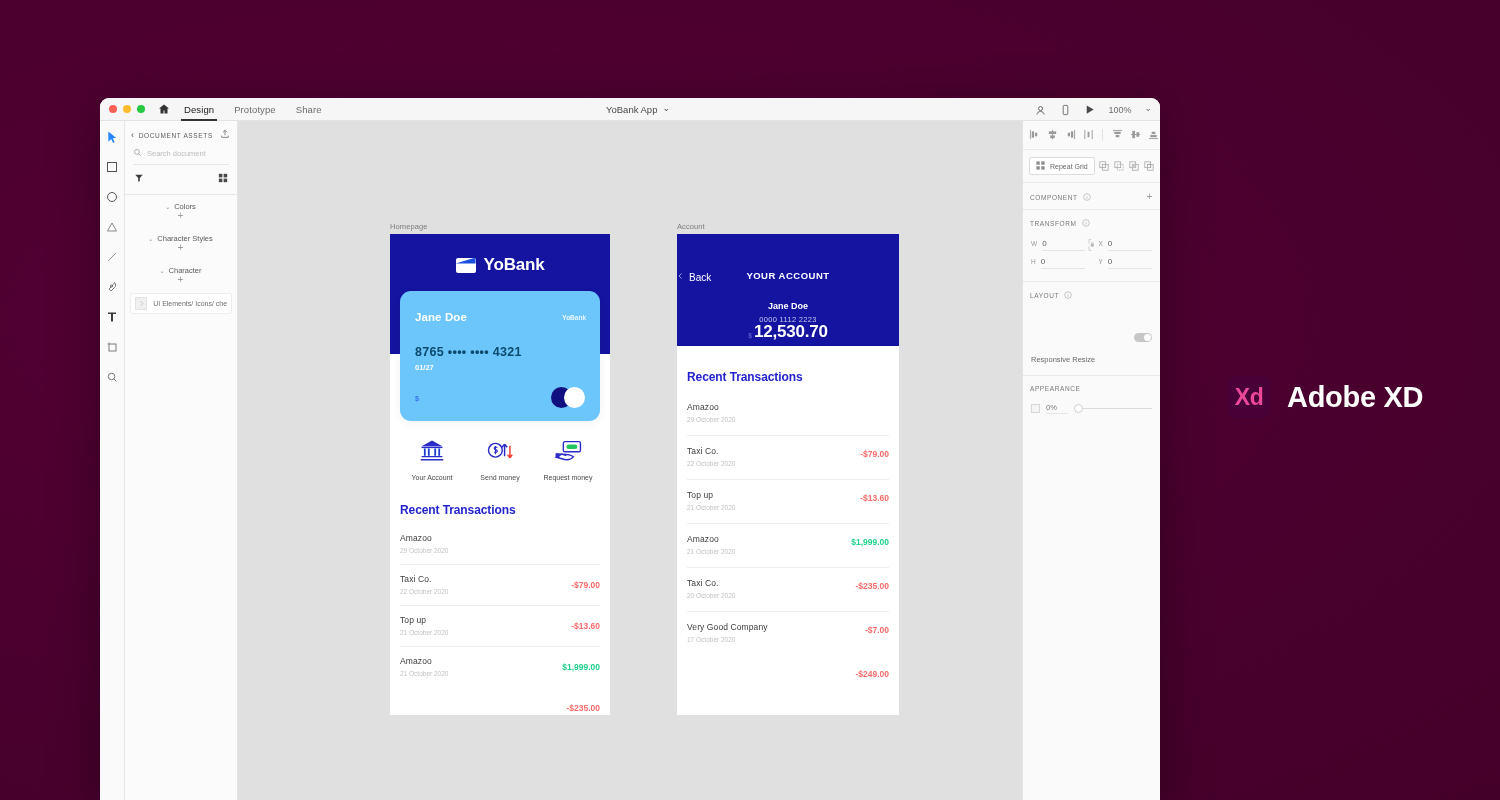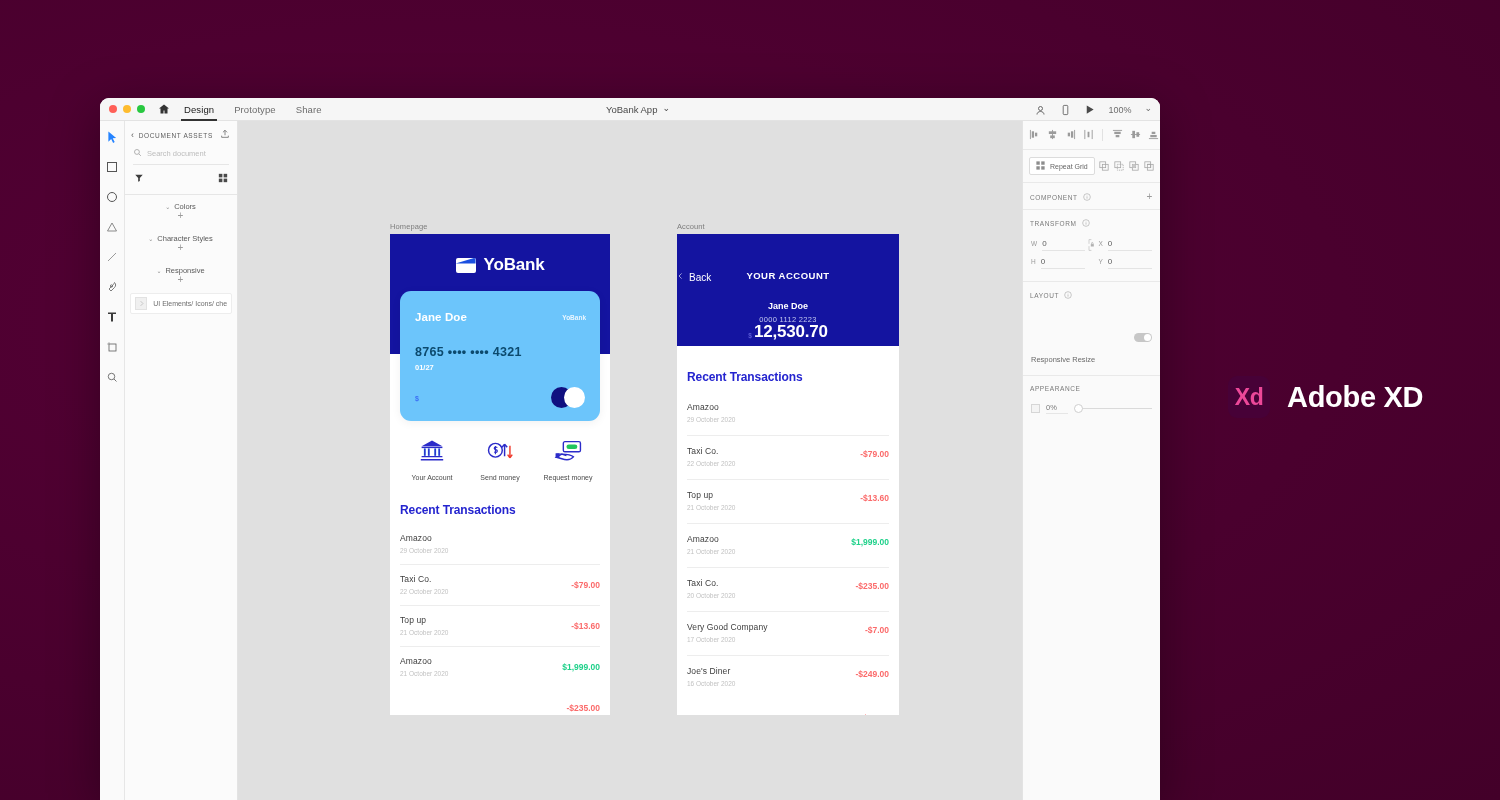--- a/index.html
+++ b/index.html
@@ -492,21 +492,21 @@
         <span style="display:flex;align-items:center;">
           <span class="caret">⌄</span>
           <span>Character Styles</span>
         </span>
         <span class="plus">+</span>
       </div>
 
       <div class="sect">
         <span style="display:flex;align-items:center;">
           <span class="caret">⌄</span>
-          <span>Responsive</span>
+          <span>Character</span>
         </span>
         <span class="plus">+</span>
       </div>
 
       <div class="comp-item">
         <span class="comp-thumb">
           <svg width="7" height="7" viewBox="0 0 24 24" fill="none" stroke="#bfbfbf" stroke-width="3">
               <path d="M9 4l8 8-8 8"></path>
             </svg>
         </span>
@@ -650,25 +650,20 @@
           <div class="tx" style="padding:10px 0 12px 0;">
             <div class="nm">Taxi Co.</div>
             <div class="dt">20 October 2020</div>
             <div class="amt neg" style="top:10px;">-$7.00</div>
           </div>
           <div class="tx" style="padding:10px 0 12px 0;">
             <div class="nm">Very Good Company</div>
             <div class="dt">17 October 2020</div>
             <div class="amt neg" style="top:10px;">-$249.00</div>
           </div>
-          <div class="tx" style="padding:10px 0 12px 0;">
-            <div class="nm">Joe's Diner</div>
-            <div class="dt">16 October 2020</div>
-            <div class="amt neg" style="top:10px;">-$15.00</div>
-          </div>
         </div>
       </div>
     </div>
 
     <div class="props">
 
       <div class="props-row">
         <div class="align-group">
           <span>
             <svg width="11" height="11" viewBox="0 0 24 24" fill="#9b9b9b">

